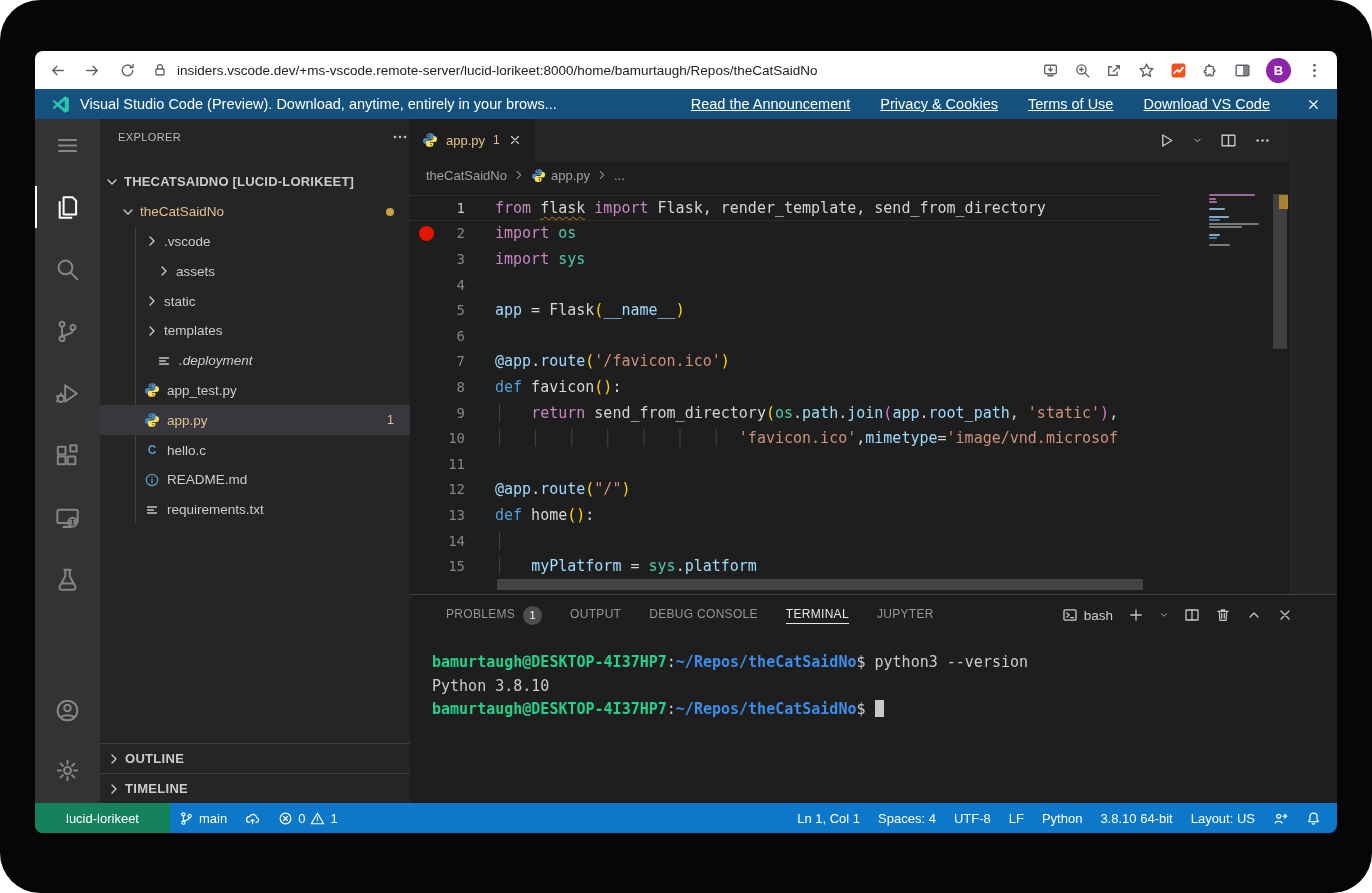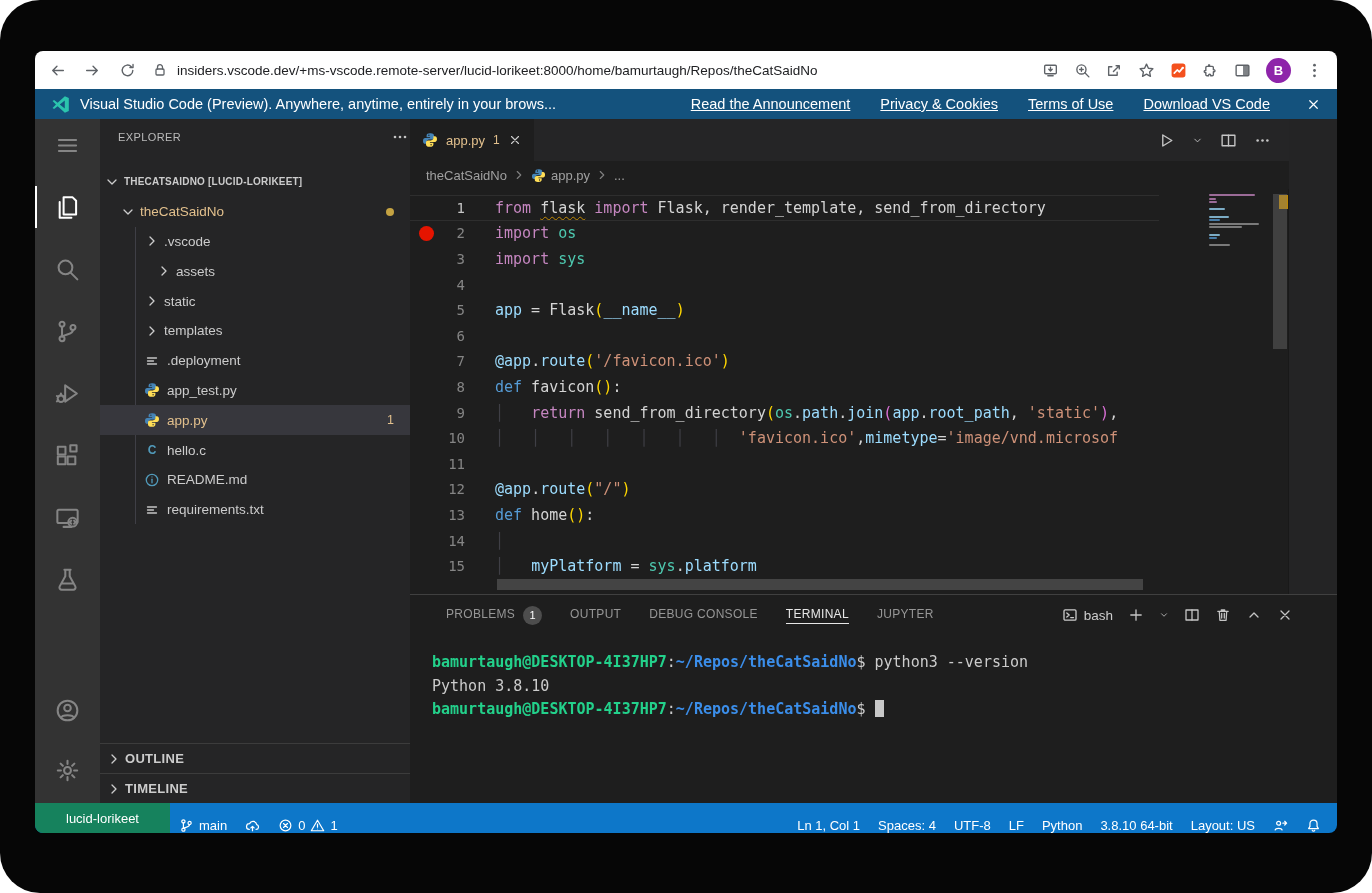--- a/index.html
+++ b/index.html
@@ -41,21 +41,21 @@
   .tree{position:absolute;top:48px;left:0;right:0;}
   .trow{height:29.8px;display:flex;align-items:center;font-size:13.5px;box-sizing:border-box;position:relative;white-space:nowrap;}
   .trow .chev{width:16px;height:16px;color:#cccccc;margin-right:4px;flex:none;}
   .trow .ficon{width:16px;height:16px;margin-right:7px;flex:none;display:inline-flex;align-items:center;justify-content:center;}
   .trow.selected{background:#37373d;}
   .trow .lbl{overflow:hidden;text-overflow:ellipsis;}
   .trow .dot{width:8px;height:8px;border-radius:50%;background:#c5a342;margin-left:auto;margin-right:16px;flex:none;}
   .trow .nbadge{margin-left:auto;margin-right:16px;color:var(--mod);font-size:12.5px;}
   .tree-guide{position:absolute;left:35px;top:60px;height:297px;width:1px;background:#3f3f46;}
   .mod-label{color:var(--mod);}
-  .root-label{font-weight:bold;font-size:10px;letter-spacing:.2px;color:#cccccc;}
+  .root-label{font-weight:bold;font-size:13px;letter-spacing:.2px;color:#cccccc;}
   .sb-sections{position:absolute;left:0;right:0;bottom:0;}
   .sb-sec{height:30px;display:flex;align-items:center;border-top:1px solid #3c3c3c;font-size:13px;font-weight:bold;letter-spacing:.3px;color:#cccccc;padding-left:6px;box-sizing:border-box;}
   .sb-sec .chev{width:16px;height:16px;margin-right:3px;color:#cccccc;}
 
   .region{position:absolute;top:0;bottom:0;left:375px;right:0;background:#1e1e1e;}
   .rightstrip{position:absolute;top:0;right:0;width:48px;height:475px;background:#242425;border-left:1px solid #191919;}
 
   .tabbar{position:absolute;top:0;left:0;right:48px;height:42px;background:#252526;display:flex;align-items:stretch;}
   .tab{display:flex;align-items:center;gap:8px;padding:0 12px;font-size:13px;}
   .tab.active{background:#1e1e1e;color:var(--mod);}
@@ -100,21 +100,21 @@
   .panel-actions .ic{width:16px;height:16px;}
   .panel-actions .mini{width:10px;height:10px;}
   .shell{display:flex;align-items:center;gap:6px;color:#cccccc;}
   .terminal{position:absolute;top:56px;left:22px;right:40px;font-family:"DejaVu Sans Mono",monospace;font-size:15px;line-height:23.5px;white-space:pre;color:#cccccc;}
   .t-g{color:#23d18b;font-weight:bold}.t-b{color:#3b8eea;font-weight:bold}.t-w{color:#cccccc}
   .t-cur{display:inline-block;width:9px;height:17px;background:#c8c8c8;vertical-align:-3px;}
 
   
   .status{position:absolute;left:0;right:0;bottom:0;height:30px;background:var(--sb);display:flex;align-items:center;color:#ffffff;font-size:13px;}
   .remote{width:135px;height:100%;background:var(--remote);display:flex;align-items:center;justify-content:center;flex:none;}
-  .sitem{display:flex;align-items:flex-end;gap:5px;padding:0 9px;height:100%;white-space:nowrap;}
+  .sitem{display:flex;align-items:center;gap:5px;padding:0 9px;height:100%;white-space:nowrap;}
   .sitem .ic{width:15px;height:15px;}
   .st-right{margin-left:auto;display:flex;align-items:center;height:100%;padding-right:7px;}
 </style>
 </head>
 <body>
 
 <div class="stage" style="--sb: #0d77c9; --remote: #16825d; --banner: #14527d; --mod: #e2c08d; --errred: #e51400; --avatar: #8e24aa;">
   <div class="device"></div>
   <div class="window">
 
@@ -196,21 +196,21 @@
           </span>
         </div>
     </div>
 
     <div class="banner">
       <span class="ic" id="vscode-logo" style="width:19px;height:19px">
           <svg viewBox="0 0 16 16">
             <path fill="#2bc4ad" stroke="none" d="M11.7 1 5.6 6.6 2.6 4.3 1.3 5l2.9 3-2.9 3 1.3.7 3-2.3 6.1 5.6 3.3-1.6V2.6zM11.6 4.7v6.6L7.4 8z"></path>
           </svg>
         </span>
-      <span>Visual Studio Code (Preview). Anywhere, anytime, entirely in your brows...</span>
+      <span>Visual Studio Code (Preview). Download, anytime, entirely in your brows...</span>
       <span class="banner-links" id="banner-links">
           <span class="banner-link">Read the Announcement</span>
           <span class="banner-link">Privacy &amp; Cookies</span>
           <span class="banner-link">Terms of Use</span>
           <span class="banner-link">Download VS Code</span>
         </span>
       <span class="ic banner-close" id="banner-close">
           <svg viewBox="0 0 16 16">
             <path d="m4 4 8 8M12 4l-8 8"></path>
           </svg>
@@ -367,21 +367,21 @@
               <span class="lbl  ">static</span>
             </div>
             <div class="trow" style="padding-left: 44px;">
               <span class="ic chev">
                 <svg viewBox="0 0 16 16">
                   <path d="m6 4 4 4-4 4"></path>
                 </svg>
               </span>
               <span class="lbl  ">templates</span>
             </div>
-            <div class="trow" style="padding-left: 44px;">
+            <div class="trow" style="padding-left: 56px; font-style: italic;">
               <span class="ficon">
                 <svg viewBox="0 0 16 16" style="color:#c5c5c5">
                   <path d="M3.5 5h9M3.5 8h6M3.5 11h9"></path>
                 </svg>
               </span>
               <span class="lbl  ">.deployment</span>
             </div>
             <div class="trow" style="padding-left: 44px;">
               <span class="ficon">
                 <svg viewBox="0 0 16 16">

